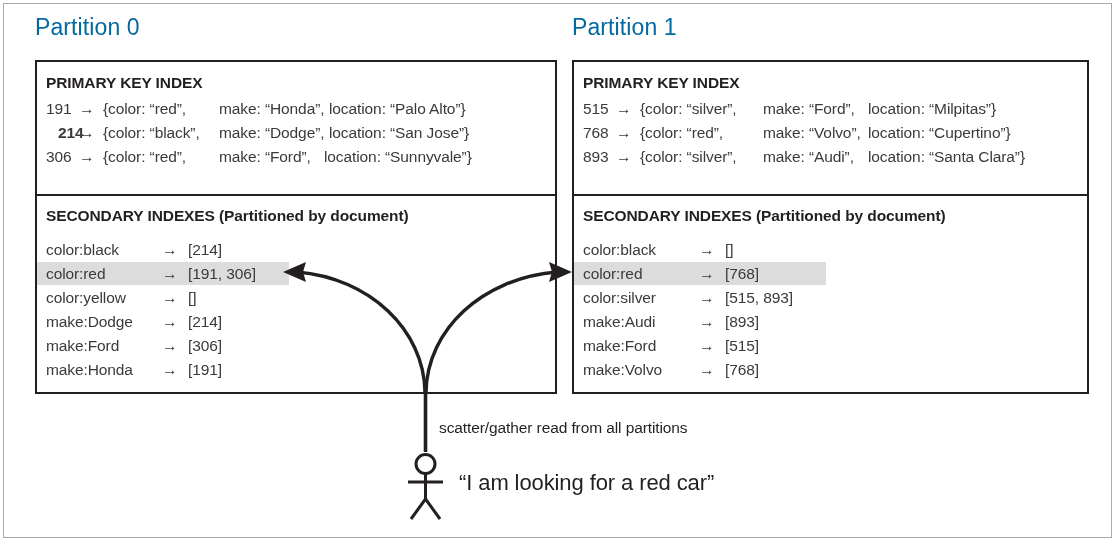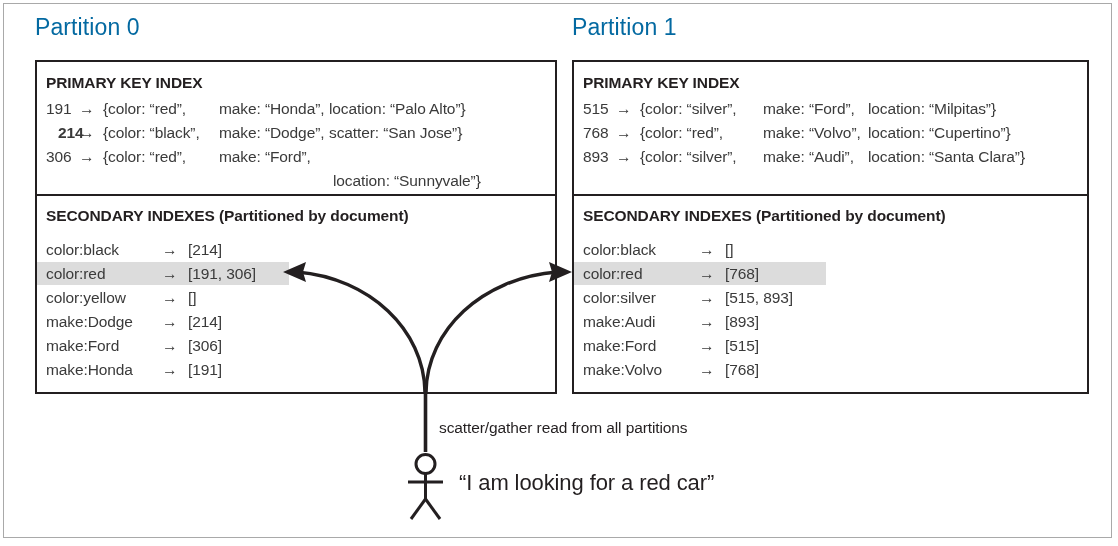--- a/index.html
+++ b/index.html
@@ -83,28 +83,28 @@
       <span class="arw" style="left:33px;">→</span>
       <span class="c1" style="left:57px;">{color: “red”,</span>
       <span class="c2" style="left:173px;text-align:right;">make: “Honda”,</span>
       <span class="c3" style="left:283px;">location: “Palo Alto”}</span>
     </div>
     <div class="pkrow" style="left:9px;top:62px;">
       <span class="k" style="left:12px;font-weight:bold;">214</span>
       <span class="arw" style="left:33px;">→</span>
       <span class="c1" style="left:57px;">{color: “black”,</span>
       <span class="c2" style="left:173px;">make: “Dodge”,</span>
-      <span class="c3" style="left:283px;">scatter: “San Jose”}</span>
+      <span class="c3" style="left:283px;">location: “San Jose”}</span>
     </div>
     <div class="pkrow" style="left:9px;top:86px;">
       <span class="k" style="left:0;">306</span>
       <span class="arw" style="left:33px;">→</span>
       <span class="c1" style="left:57px;">{color: “red”,</span>
       <span class="c2" style="left:173px;">make: “Ford”,</span>
-      <span class="c3" style="left:287px;margin-top:24px;">location: “Sunnyvale”}</span>
+      <span class="c3" style="left:278px;">location: “Sunnyvale”}</span>
     </div>
 
     <div class="divider" id="div0"></div>
 
     <div class="sechead" style="left:9px;top:145px;">SECONDARY INDEXES (Partitioned by document)</div>
 
     <div class="sirow" style="left:0;top:176px;width:252px;">
       <span class="lbl">color:black</span>
       <span class="ar" style="left:125px;">→</span>
       <span class="val" style="left:151px;">[214]</span>

